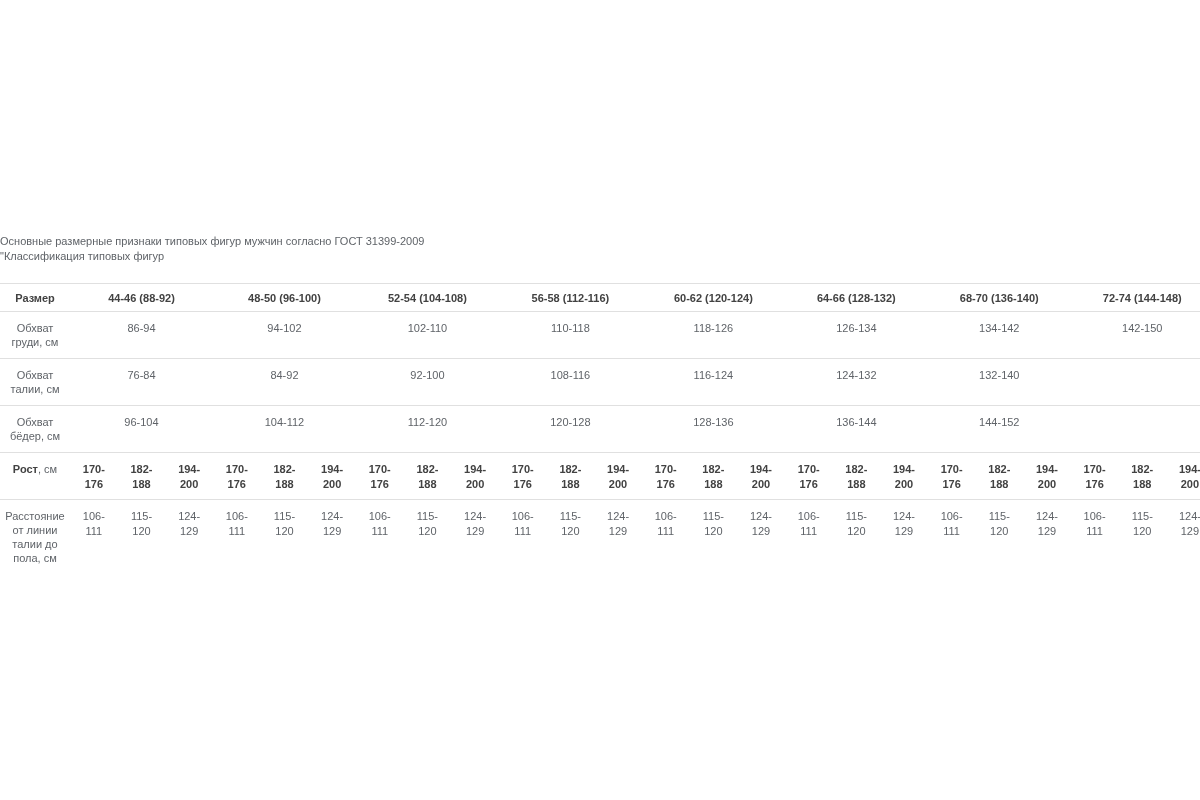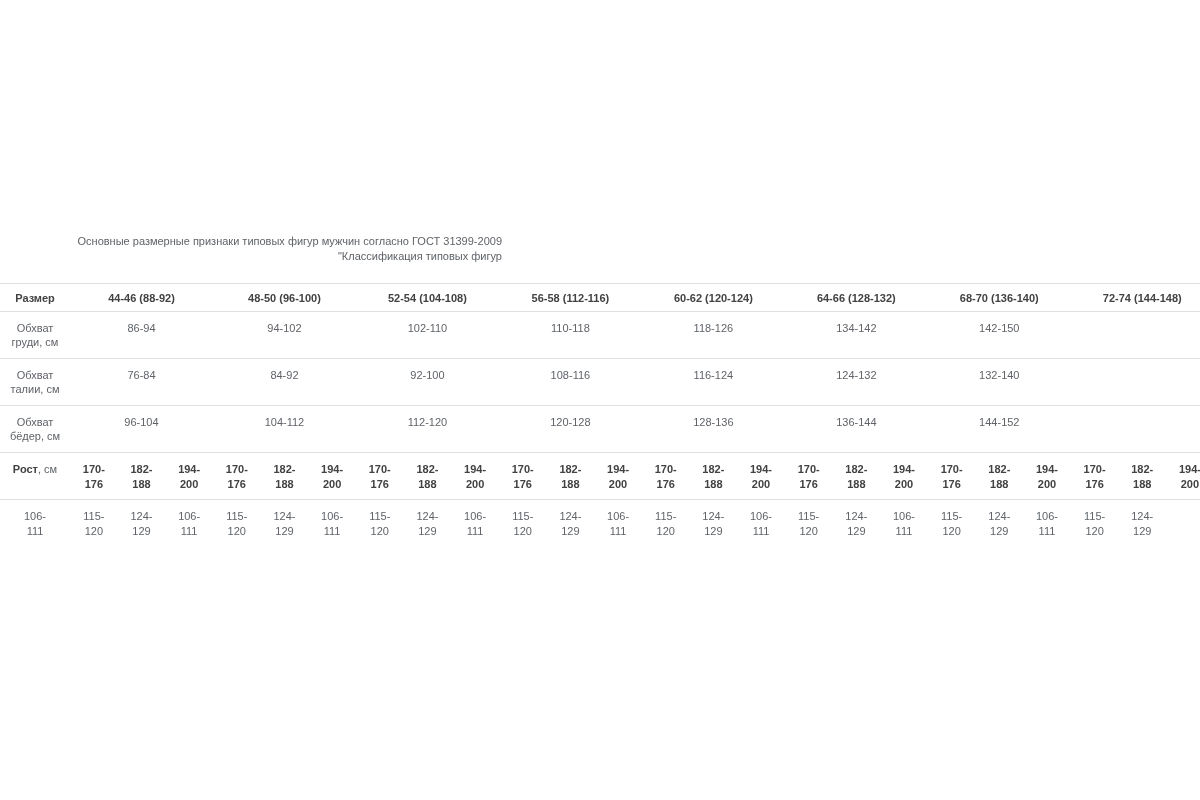--- a/index.html
+++ b/index.html
@@ -9,21 +9,21 @@
     background: #ffffff;
     overflow: hidden;
     font-family: "Liberation Sans", sans-serif;
     color: #5f6368;
   }
   .title {
     position: absolute;
     top: 234px;
     left: 0;
     width: 502px;
-    text-align: right;
+    text-align: left;
     font-size: 11px;
     line-height: 15px;
     color: #5f6368;
   }
   .table {
     position: absolute;
     top: 283px;
     left: 0;
     width: 1214px;
   }
@@ -81,20 +81,21 @@
     <div class="cell">
       <div>Обхват</div>
       <div>груди, см</div>
     </div>
 
   <div class="cell span3">86-94</div>
       <div class="cell span3">94-102</div>
       <div class="cell span3">102-110</div>
       <div class="cell span3">110-118</div>
       <div class="cell span3">118-126</div>
+      <div class="cell span3">126-134</div>
       <div class="cell span3">134-142</div>
       <div class="cell span3">142-150</div>
     </div>
 
   <div class="trow r47 mrow">
     <div class="cell">
       <div>Обхват</div>
       <div>талии, см</div>
     </div>
 
@@ -219,20 +220,26 @@
         <div>182-</div>
         <div>188</div>
       </div>
       <div class="cell two-line bold">
         <div>194-</div>
         <div>200</div>
       </div>
     </div>
 
   <div class="trow last">
+    <div class="cell">
+      <div>Расстояние</div>
+      <div>от линии</div>
+      <div>талии до</div>
+      <div>пола, см</div>
+    </div>
 
   <div class="cell two-line">
         <div>106-</div>
         <div>111</div>
       </div>
       <div class="cell two-line">
         <div>115-</div>
         <div>120</div>
       </div>
       <div class="cell two-line">

